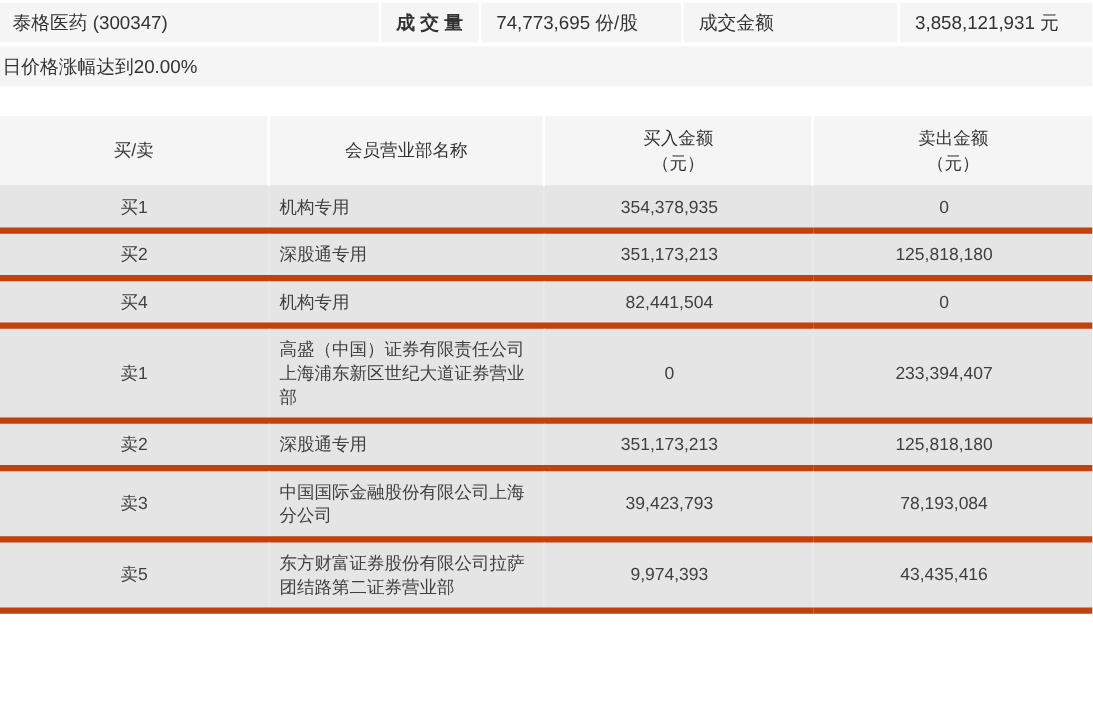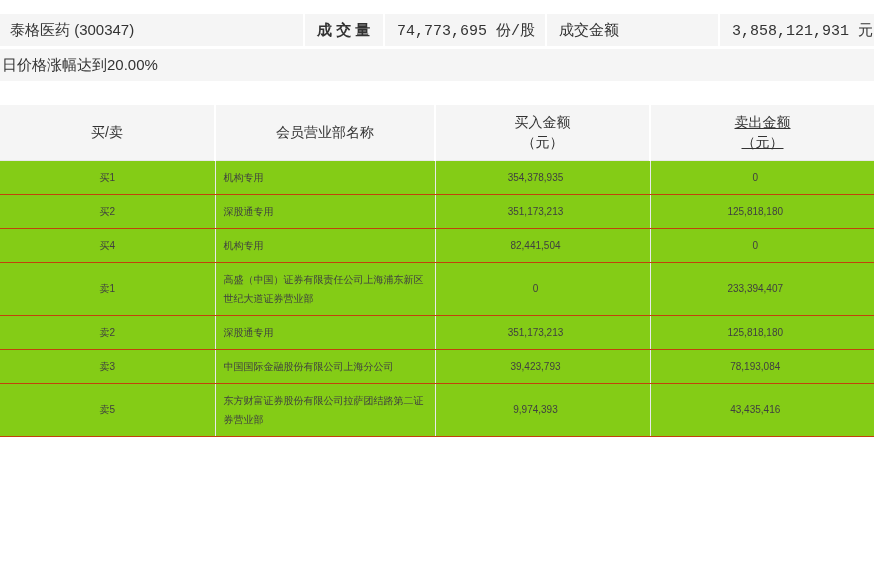--- a/index.html
+++ b/index.html
@@ -6,36 +6,36 @@
   html,body { background:#ffffff; }
   body {
     width:874px; height:564px; overflow:hidden;
     font-family:"Liberation Sans","DejaVu Sans",sans-serif;
     font-size:14px; color:#404040;
   }
   .page { width:874px; }
 
   
   .summary-bar {
-    margin-top:14px;
+    margin-top:2px;
     display:grid;
     grid-template-columns:303px 78px 160px 171px 1fr;
     column-gap:2px;
   }
   .summary-bar .cell {
     background:#f5f5f5;
     height:32px;
     display:flex; align-items:center;
     font-size:15px; color:#333;
     white-space:nowrap; overflow:hidden;
   }
   .summary-bar .cell.title { padding-left:10px; }
   .summary-bar .cell.label { padding-left:12px; }
   .summary-bar .cell.bold  { font-weight:bold; }
-  .summary-bar .cell.value { padding-left:12px;font-family:Liberation Mono, monospace; }
+  .summary-bar .cell.value { padding-left:12px; }
 
   
   .notice-bar {
     margin-top:3px;
     background:#f5f5f5;
     height:32px;
     display:flex; align-items:center;
     padding-left:2px;
     font-size:15px; color:#333;
   }
@@ -56,28 +56,28 @@
     background:#f5f5f5;
     height:55px;
     font-weight:normal;
     font-size:14px; color:#333;
     text-align:center;
     vertical-align:middle;
     line-height:20px;
     border-right:2px solid #ffffff;
     border-bottom:1px solid #e8e8e8;
   }
-  table.lhb th:last-child { border-right:none;text-decoration:underline; }
+  table.lhb th:last-child { border-right:none; }
 
   table.lhb td {
-    background:#84cc16;
+    background:#e5e5e5;
     height:33px;
-    font-size:10px; color:#404040;
+    font-size:14px; color:#404040;
     vertical-align:middle;
-    border-bottom:1px solid #c2410c;
+    border-bottom:5px solid #c2410c;
     line-height:19px;
   }
   table.lhb td:not(:last-child) { border-right:1px solid #e8e8e8; }
   td.side   { text-align:center; }
   td.broker { text-align:left; padding:7px 10px 7px 8px; }
   td.num    { text-align:center; padding-right:14px; font-size:13.5px; color:#333; }
 </style>
 </head>
 <body>
 

